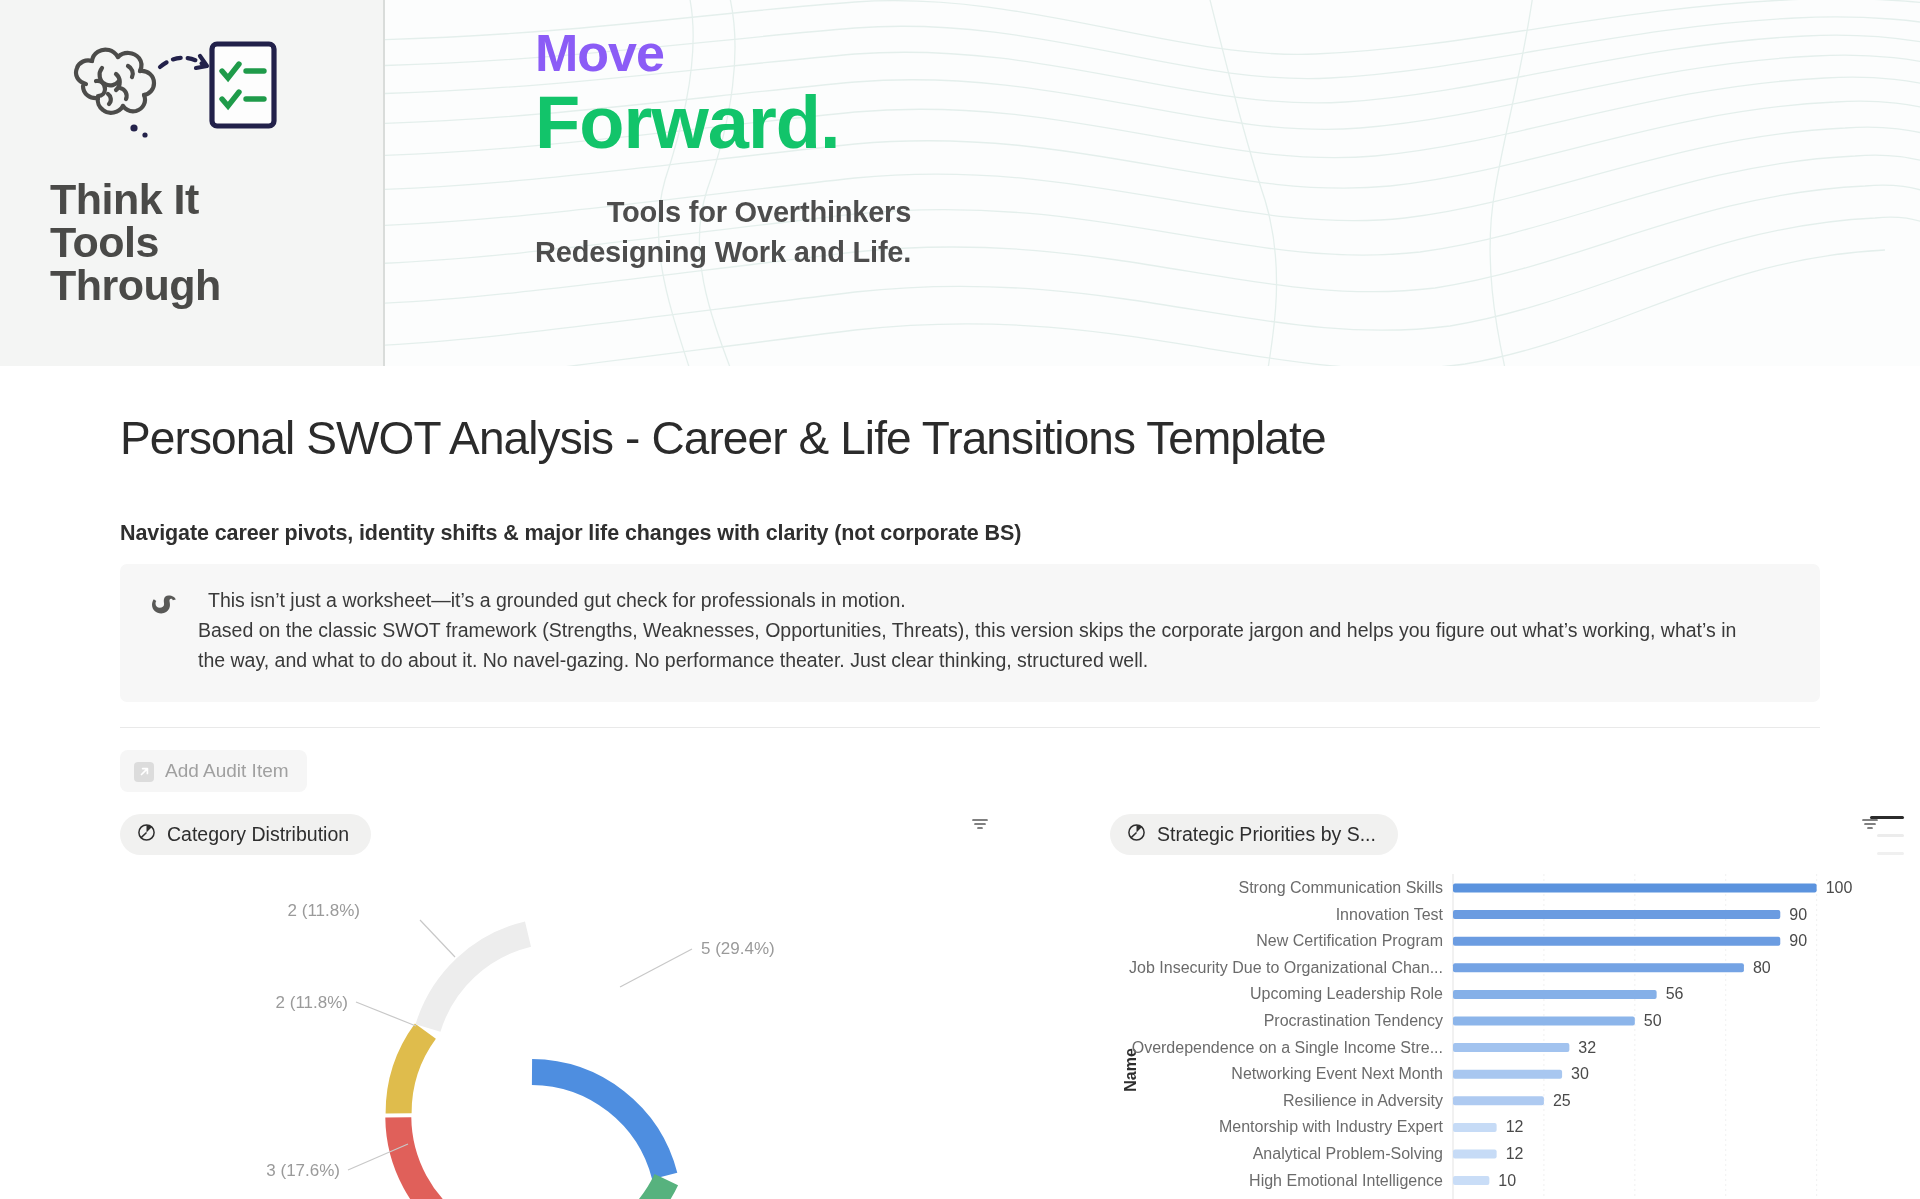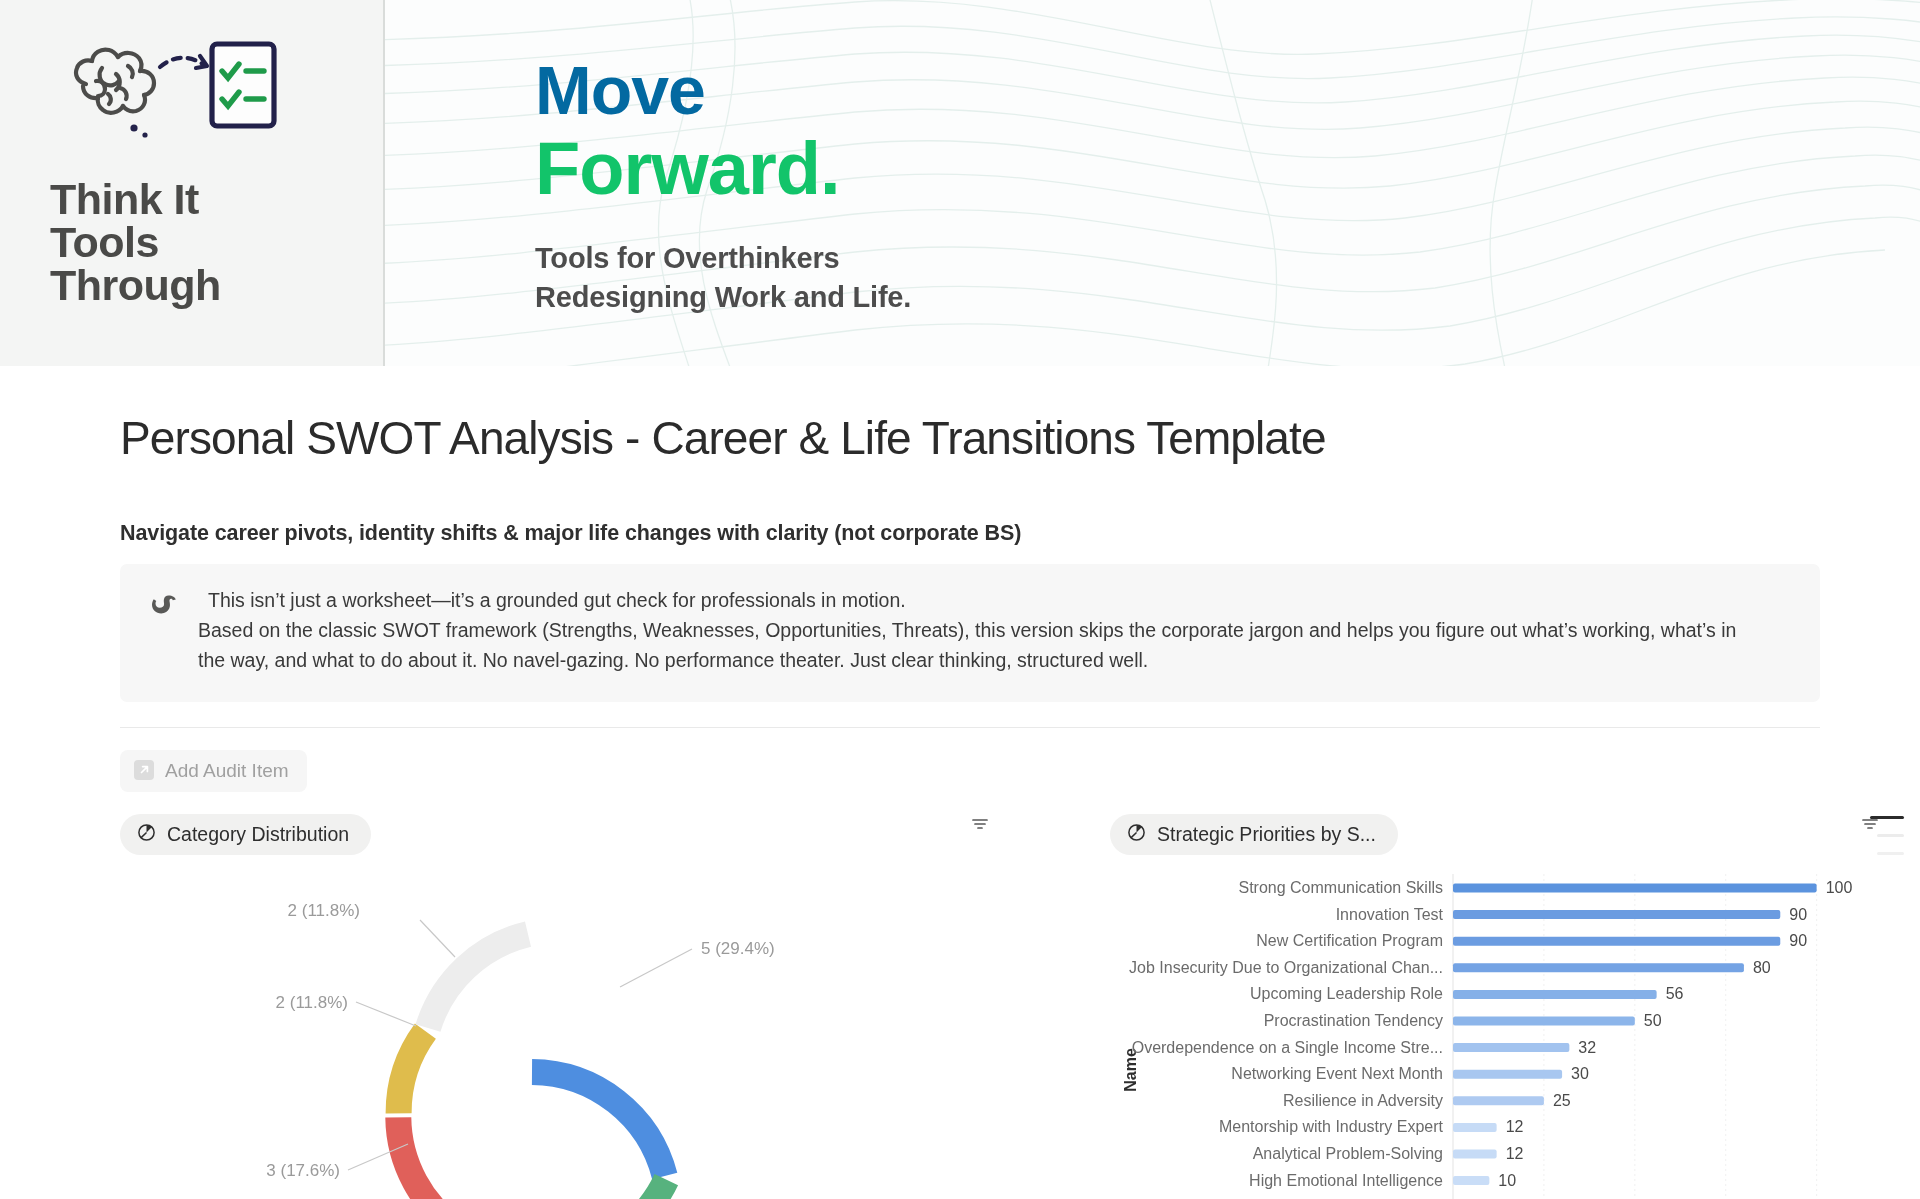--- a/index.html
+++ b/index.html
@@ -36,31 +36,31 @@
   .banner {
     position: relative; flex: 1 1 auto; height: 366px;
     overflow: hidden; background: #fcfdfd;
   }
   .banner-topo { position: absolute; inset: 0; width: 100%; height: 100%; }
   .banner-text {
     position: absolute; left: 150px; top: 24px;
     z-index: 2;
   }
   .bt-move {
-    font-size: 68px; font-weight: bold; color: #0369a1;
-    line-height: 1.12; letter-spacing: -1px; margin-top: 28px;
+    font-size: 52px; font-weight: bold; color: #8b5cf6;
+    line-height: 1.12; letter-spacing: -1px;
   }
   .bt-forward {
     font-size: 74px; font-weight: bold; color: #12c46a;
     line-height: 1.12; letter-spacing: -1px;
   }
   .bt-sub {
     margin-top: 28px;
     font-size: 29px; font-weight: bold; color: #4d4d4d;
-    line-height: 1.36; letter-spacing: -0.2px;
+    line-height: 1.36; letter-spacing: -0.2px; text-align: right;
   }
 
   
   .doc { position: relative; width: 1920px; padding: 0 0 0 0; }
 
   .page-title {
     margin: 45px 0 0 120px;
     font-size: 46px; font-weight: normal; color: #2b2b2b;
     letter-spacing: -0.9px; white-space: nowrap;
   }
@@ -89,21 +89,21 @@
     max-width: 1570px;
   }
 
   .divider {
     margin: 25px 0 0 120px; width: 1700px;
     height: 1px; background: #e9e9e9;
   }
 
   .add-btn {
     margin: 22px 0 0 120px;
-    display: inline-flex; align-items: flex-start; gap: 11px;
+    display: inline-flex; align-items: flex-end; gap: 11px;
     background: #f6f6f6; border: none; border-radius: 8px;
     padding: 10px 18px 10px 14px; cursor: pointer;
   }
   .add-btn-icon {
     width: 20px; height: 20px; border-radius: 4px;
     background: #dcdcdc; display: flex; align-items: center; justify-content: center;
   }
   .add-btn-label { font-size: 19px; color: #a0a0a0; }
 
   

